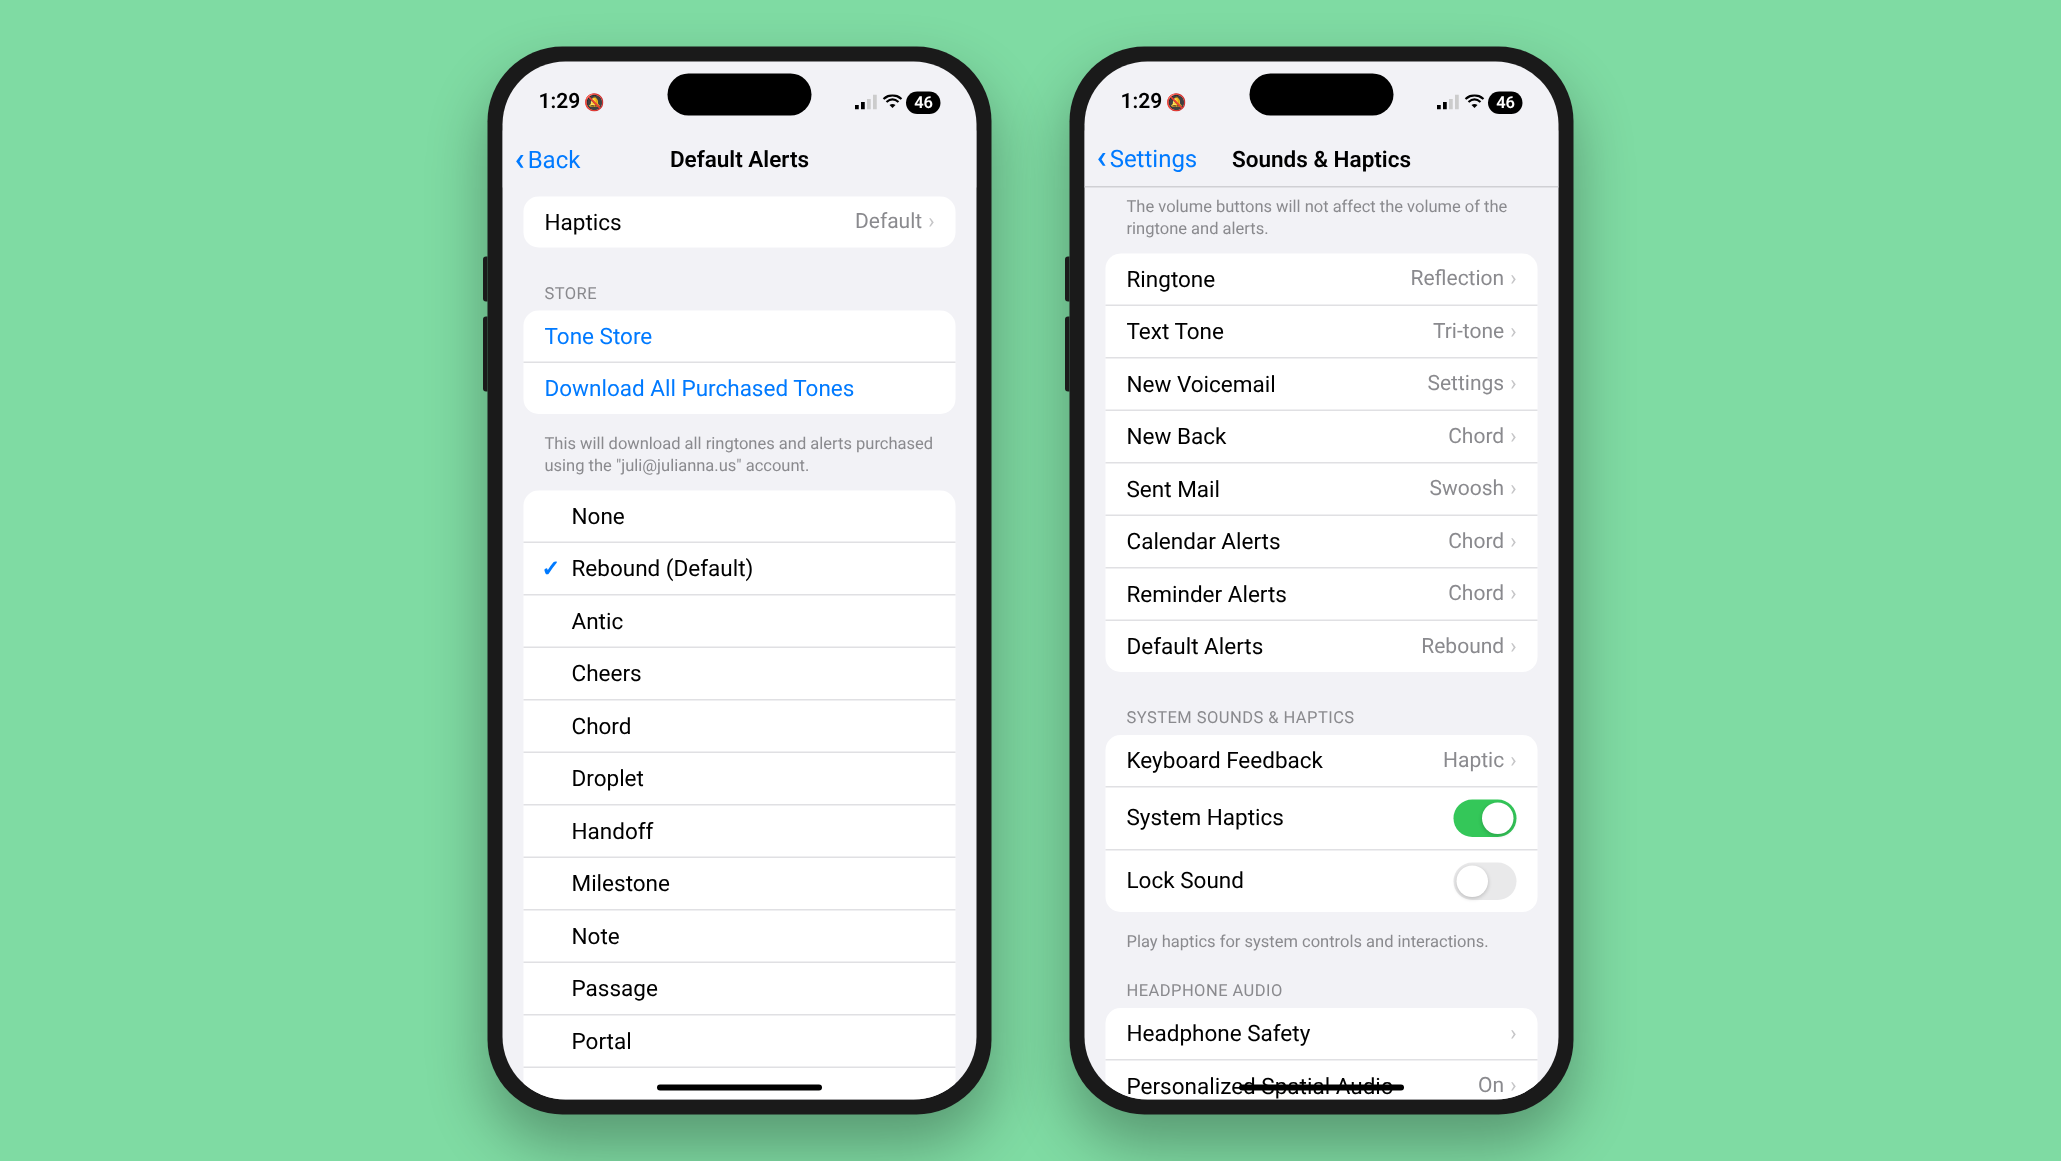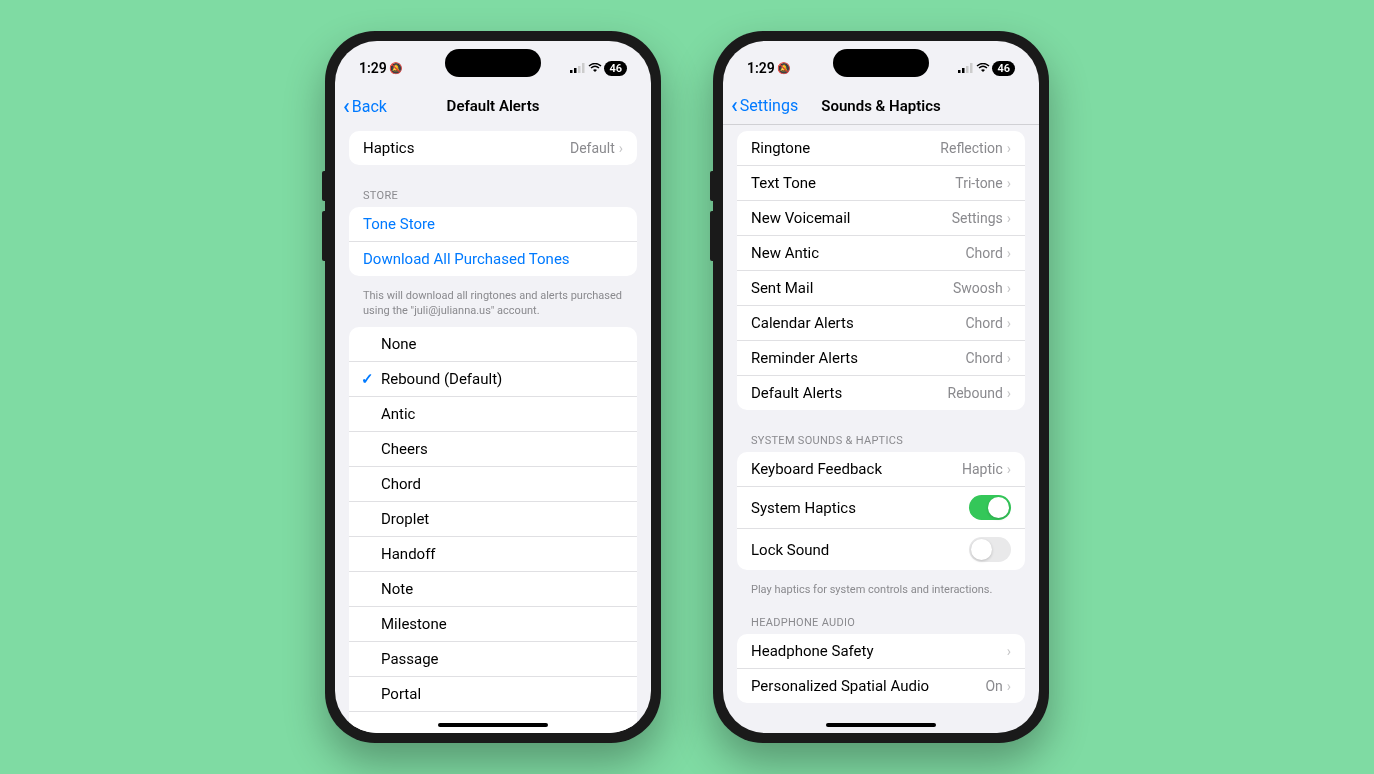--- a/index.html
+++ b/index.html
@@ -282,25 +282,25 @@
           <div class="tone-row">
             <span class="check-cell"></span>
             <span class="tone-label">Droplet</span>
           </div>
           <div class="tone-row">
             <span class="check-cell"></span>
             <span class="tone-label">Handoff</span>
           </div>
           <div class="tone-row">
             <span class="check-cell"></span>
+            <span class="tone-label">Milestone</span>
+          </div>
+          <div class="tone-row">
+            <span class="check-cell"></span>
             <span class="tone-label">Note</span>
-          </div>
-          <div class="tone-row">
-            <span class="check-cell"></span>
-            <span class="tone-label">Milestone</span>
           </div>
           <div class="tone-row">
             <span class="check-cell"></span>
             <span class="tone-label">Passage</span>
           </div>
           <div class="tone-row">
             <span class="check-cell"></span>
             <span class="tone-label">Portal</span>
           </div>
           <div class="tone-row">
@@ -340,20 +340,21 @@
       </div>
     </div>
     <div class="nav-bar" style="border-bottom:0.5px solid #d0d0d4">
       <div class="back-btn">
         <span class="back-chevron">‹</span>
         <span>Settings</span>
       </div>
       <div class="nav-title">Sounds &amp; Haptics</div>
     </div>
     <div class="content">
+      <div class="section-footer" style="padding-top:6px">The volume buttons will not affect the volume of the ringtone and alerts.</div>
       <div class="section-group mt-sm" id="sounds-group">
           <div class="row">
             <span class="row-label">Ringtone</span>
             <span class="row-value">
               <span>Reflection</span>
               <span class="chevron">›</span>
             </span>
           </div>
           <div class="row">
             <span class="row-label">Text Tone</span>
@@ -363,21 +364,21 @@
             </span>
           </div>
           <div class="row">
             <span class="row-label">New Voicemail</span>
             <span class="row-value">
               <span>Settings</span>
               <span class="chevron">›</span>
             </span>
           </div>
           <div class="row">
-            <span class="row-label">New Antic</span>
+            <span class="row-label">New Back</span>
             <span class="row-value">
               <span>Chord</span>
               <span class="chevron">›</span>
             </span>
           </div>
           <div class="row">
             <span class="row-label">Sent Mail</span>
             <span class="row-value">
               <span>Swoosh</span>
               <span class="chevron">›</span>

